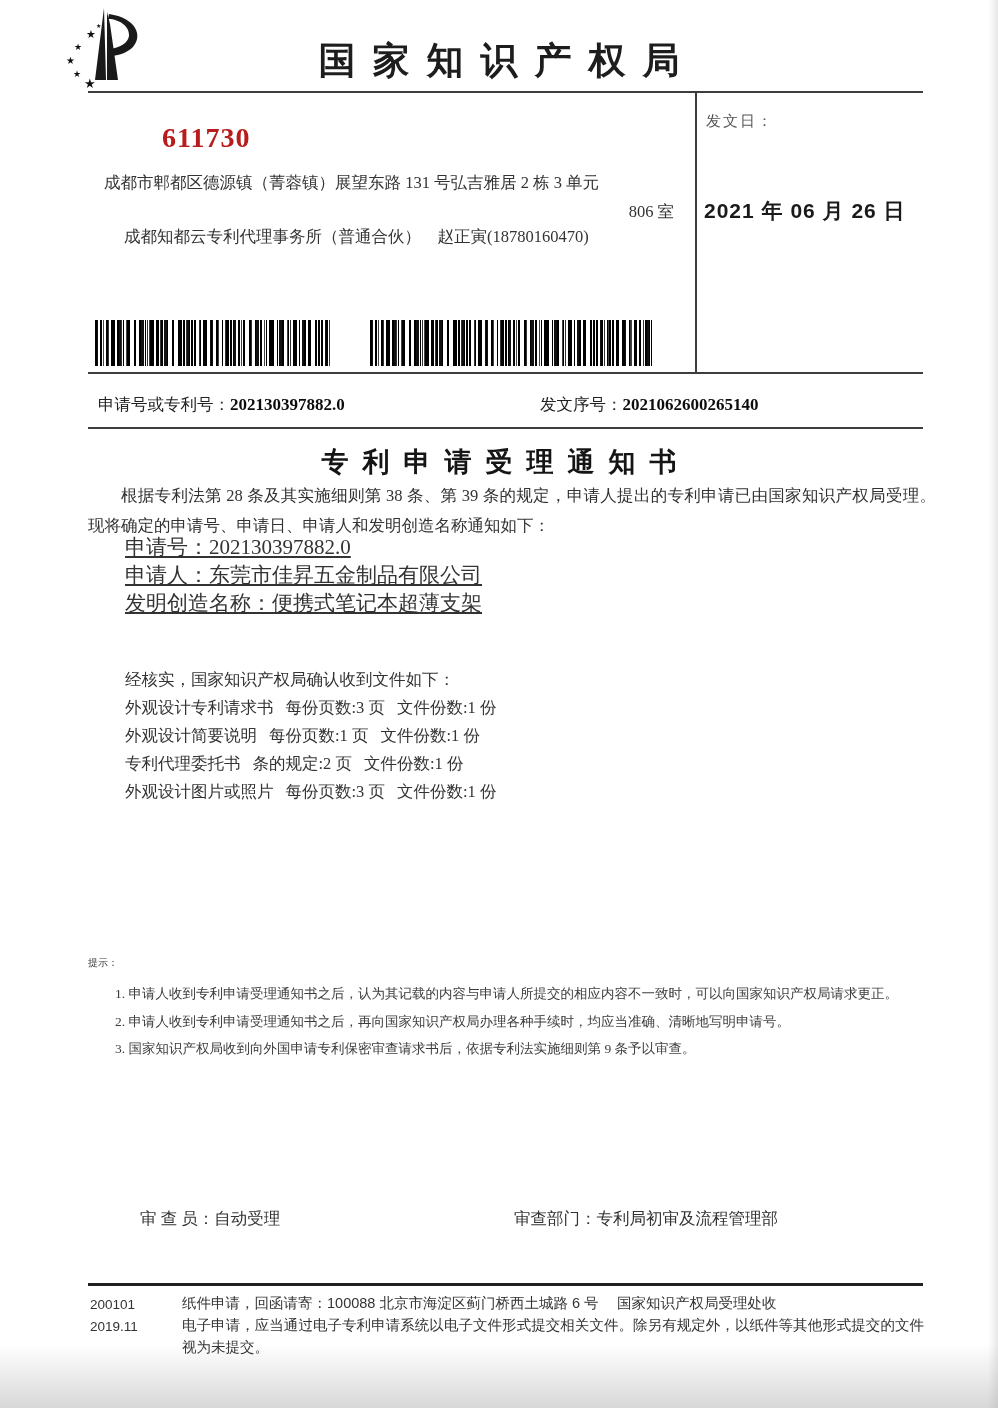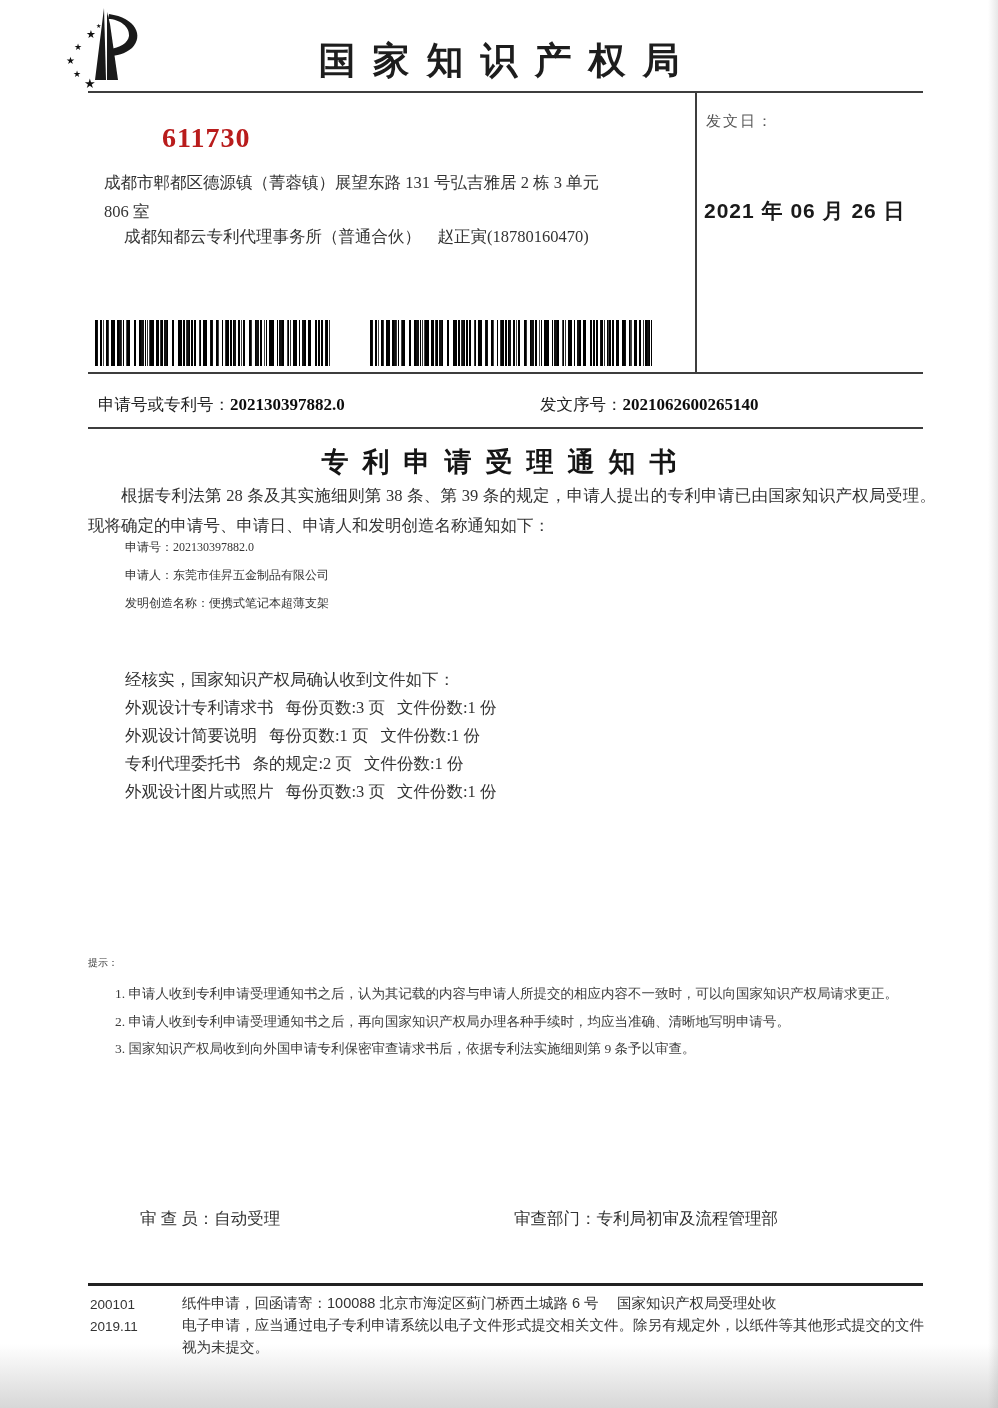--- a/index.html
+++ b/index.html
@@ -23,21 +23,21 @@
   .rule-refrow-bottom{ left:88px; top:427px; width:835px; height:2px; }
   .rule-datebox-v{ left:695px; top:91px; width:2px; height:283px; }
   .rule-footer{ left:88px; top:1283px; width:835px; height:3px; background:#222; }
 
   
   .recipient-code{
     position:absolute; left:114px; top:122px;
     font-size:28px; font-weight:bold; color:#b91c1c; letter-spacing:1px;margin-left:48px;
   }
   .addr1{ position:absolute; left:104px; top:170px; width:570px; font-size:16.5px; line-height:26px; color:#333; }
-  .addr2{ position:absolute; left:104px; top:201px; width:570px; text-align:left; font-size:16.5px; color:#333; }
+  .addr2{ position:absolute; left:104px; top:201px; width:570px; text-align:right; font-size:16.5px; color:#333; }
   .agent-line{ position:absolute; left:124px; top:226px; font-size:16.5px; color:#333; }
 
   
   .issue-date-label{ position:absolute; left:706px; top:112px; font-size:15px; color:#555; letter-spacing:2px; }
   .issue-date{
     position:absolute; left:704px; top:197px;
     font-family:"Liberation Sans","DejaVu Sans",sans-serif;
     font-size:21px; font-weight:bold; color:#1a1a1a; letter-spacing:1px;
   }
 
@@ -62,21 +62,21 @@
   .notice-title{
     position:absolute; left:0; top:444px; width:998px; text-align:center;
     font-family:"Liberation Sans","DejaVu Sans",sans-serif;
     font-size:27px; font-weight:bold; letter-spacing:14px; text-indent:14px; color:#151515;
   }
   .intro-para{
     position:absolute; left:88px; top:481px; width:848px;
     font-size:16.5px; line-height:30px; text-indent:2em; color:#333;
     text-align:justify;
   }
-  .fields{ position:absolute; left:125px; top:533px; font-size:12px; color:#333; }
+  .fields{ position:absolute; left:125px; top:533px; font-size:21px; color:#333;text-decoration:underline; }
   .fields .row{ height:28px; line-height:28px; }
   .docs{ position:absolute; left:125px; top:666px; font-size:16.5px; color:#333; }
   .docs .row{ height:28px; line-height:28px; }
   .doc-part{ margin-right:12px; }
   .doc-part:last-child{ margin-right:0; }
 
   
   .tips{ position:absolute; left:88px; top:956px; width:868px; color:#3c3c3c; }
   .tips-heading{ font-size:10px; margin-bottom:10px; }
   .tips p{ font-size:13.5px; line-height:27.5px; text-indent:2em; text-align:justify; }

